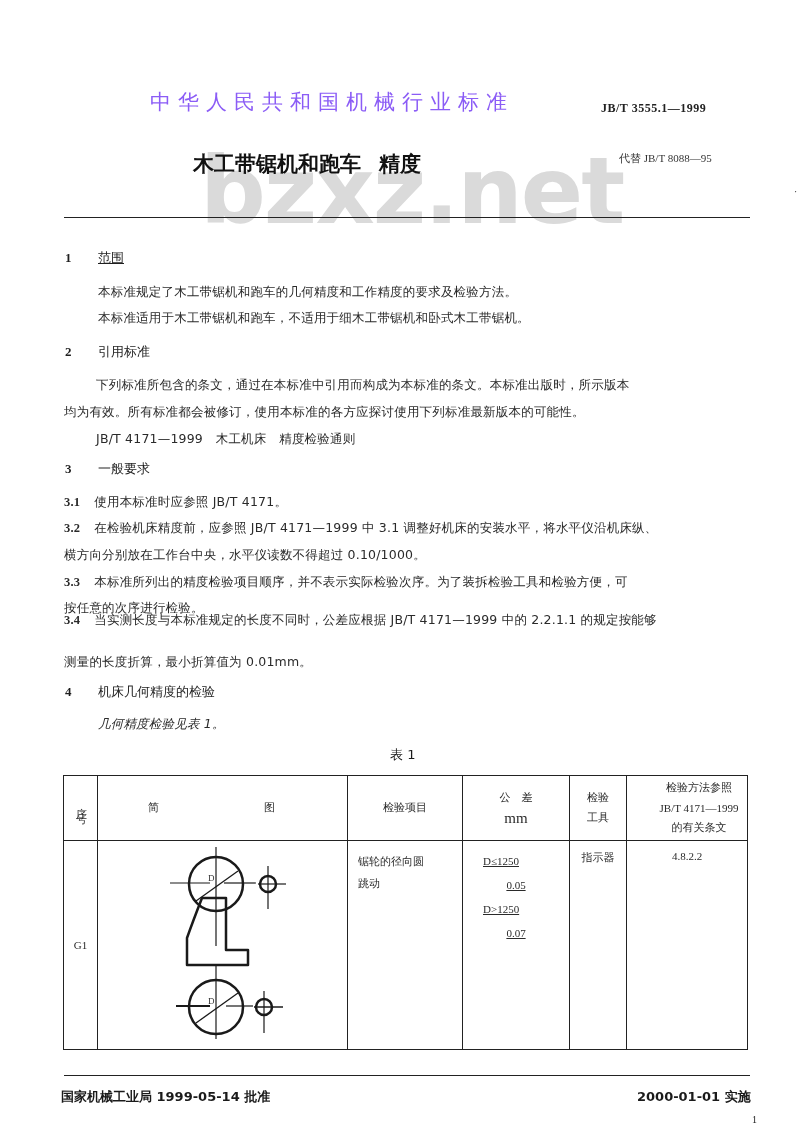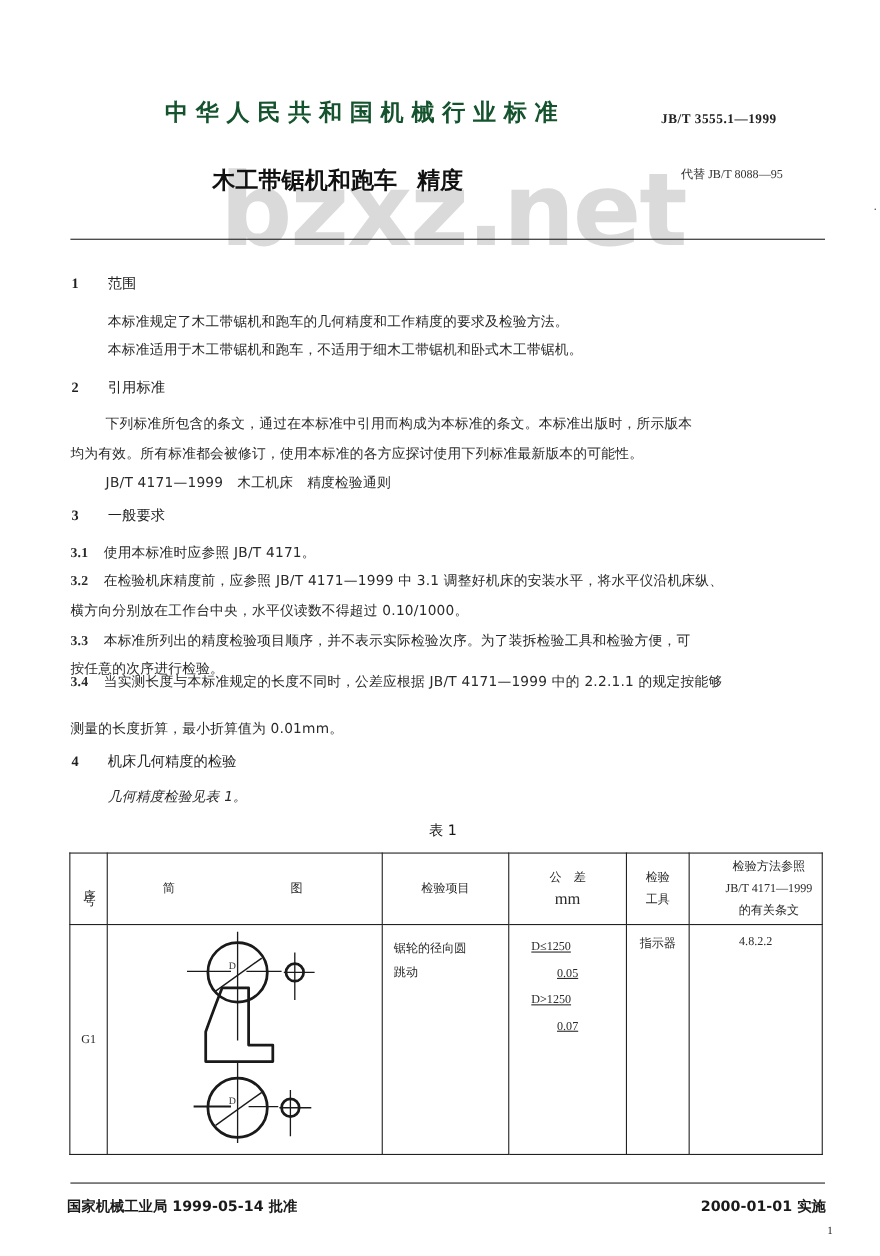--- a/index.html
+++ b/index.html
@@ -2,21 +2,21 @@
 <html><head>
 <meta charset="utf-8">
 <style>
   html, body { margin: 0; padding: 0; background: #ffffff; }
   body {
     width: 800px; height: 1142px; position: relative; overflow: hidden;
     font-family: "DejaVu Serif", "Liberation Serif", serif;
     color: #1a1a1a;
   }
   .abs { position: absolute; white-space: nowrap; }
-  .org-title { left: 150px; top: 88px; font-size: 21px; font-weight: bold; letter-spacing: 7px; font-family: "DejaVu Sans", sans-serif; color: #14532d; }
+  .org-title { left: 150px; top: 88px; font-size: 21px; font-weight: normal; letter-spacing: 7px; font-family: "DejaVu Sans", sans-serif; color: #8b5cf6; }
   .std-code { left: 601px; top: 101px; font-size: 12px; font-weight: bold; font-family: "Liberation Serif", serif; color: #222; letter-spacing: 0.5px; }
   .doc-title { left: 193px; top: 150px; font-size: 21px; font-weight: bold; font-family: "DejaVu Sans", sans-serif; color: #111; }
   .doc-title .gap { display: inline-block; width: 18px; }
   .replaces { left: 619px; top: 151px; font-size: 11px; font-family: "Liberation Serif", serif; color: #333; }
   .watermark {
     left: 200px; top: 138px; font-size: 92px; font-weight: bold;
     font-family: "DejaVu Sans", sans-serif; color: #dadada; letter-spacing: -2px; z-index: 0;
   }
   .fg { z-index: 2; }
   .rule { position: absolute; left: 64px; width: 686px; top: 217px; height: 0; border-top: 1.5px solid #222; }
@@ -66,21 +66,21 @@
 
 <div class="abs org-title fg">中华人民共和国机械行业标准</div>
 <div class="abs std-code fg">JB/T 3555.1—1999</div>
 <div class="abs doc-title fg">
   <span>木工带锯机和跑车</span><span class="gap"></span><span>精度</span>
 </div>
 <div class="abs replaces fg">代替 JB/T 8088—95</div>
 <div class="abs stray-dot">·</div>
 <div class="rule"></div>
 
-<div class="abs h" style="left:65px; top:249px;">
+<div class="abs h" style="left:65px; top:249px;text-decoration:underline;">
   <span class="num">1</span><span>范围</span>
 </div>
 <div class="abs p" style="left:98px; top:284px;">本标准规定了木工带锯机和跑车的几何精度和工作精度的要求及检验方法。</div>
 <div class="abs p" style="left:98px; top:310px;">本标准适用于木工带锯机和跑车，不适用于细木工带锯机和卧式木工带锯机。</div>
 
 <div class="abs h" style="left:65px; top:343px;">
   <span class="num">2</span><span>引用标准</span>
 </div>
 <div class="abs p" style="left:96px; top:377px;">下列标准所包含的条文，通过在本标准中引用而构成为本标准的条文。本标准出版时，所示版本</div>
 <div class="abs p" style="left:64px; top:404px;">均为有效。所有标准都会被修订，使用本标准的各方应探讨使用下列标准最新版本的可能性。</div>

